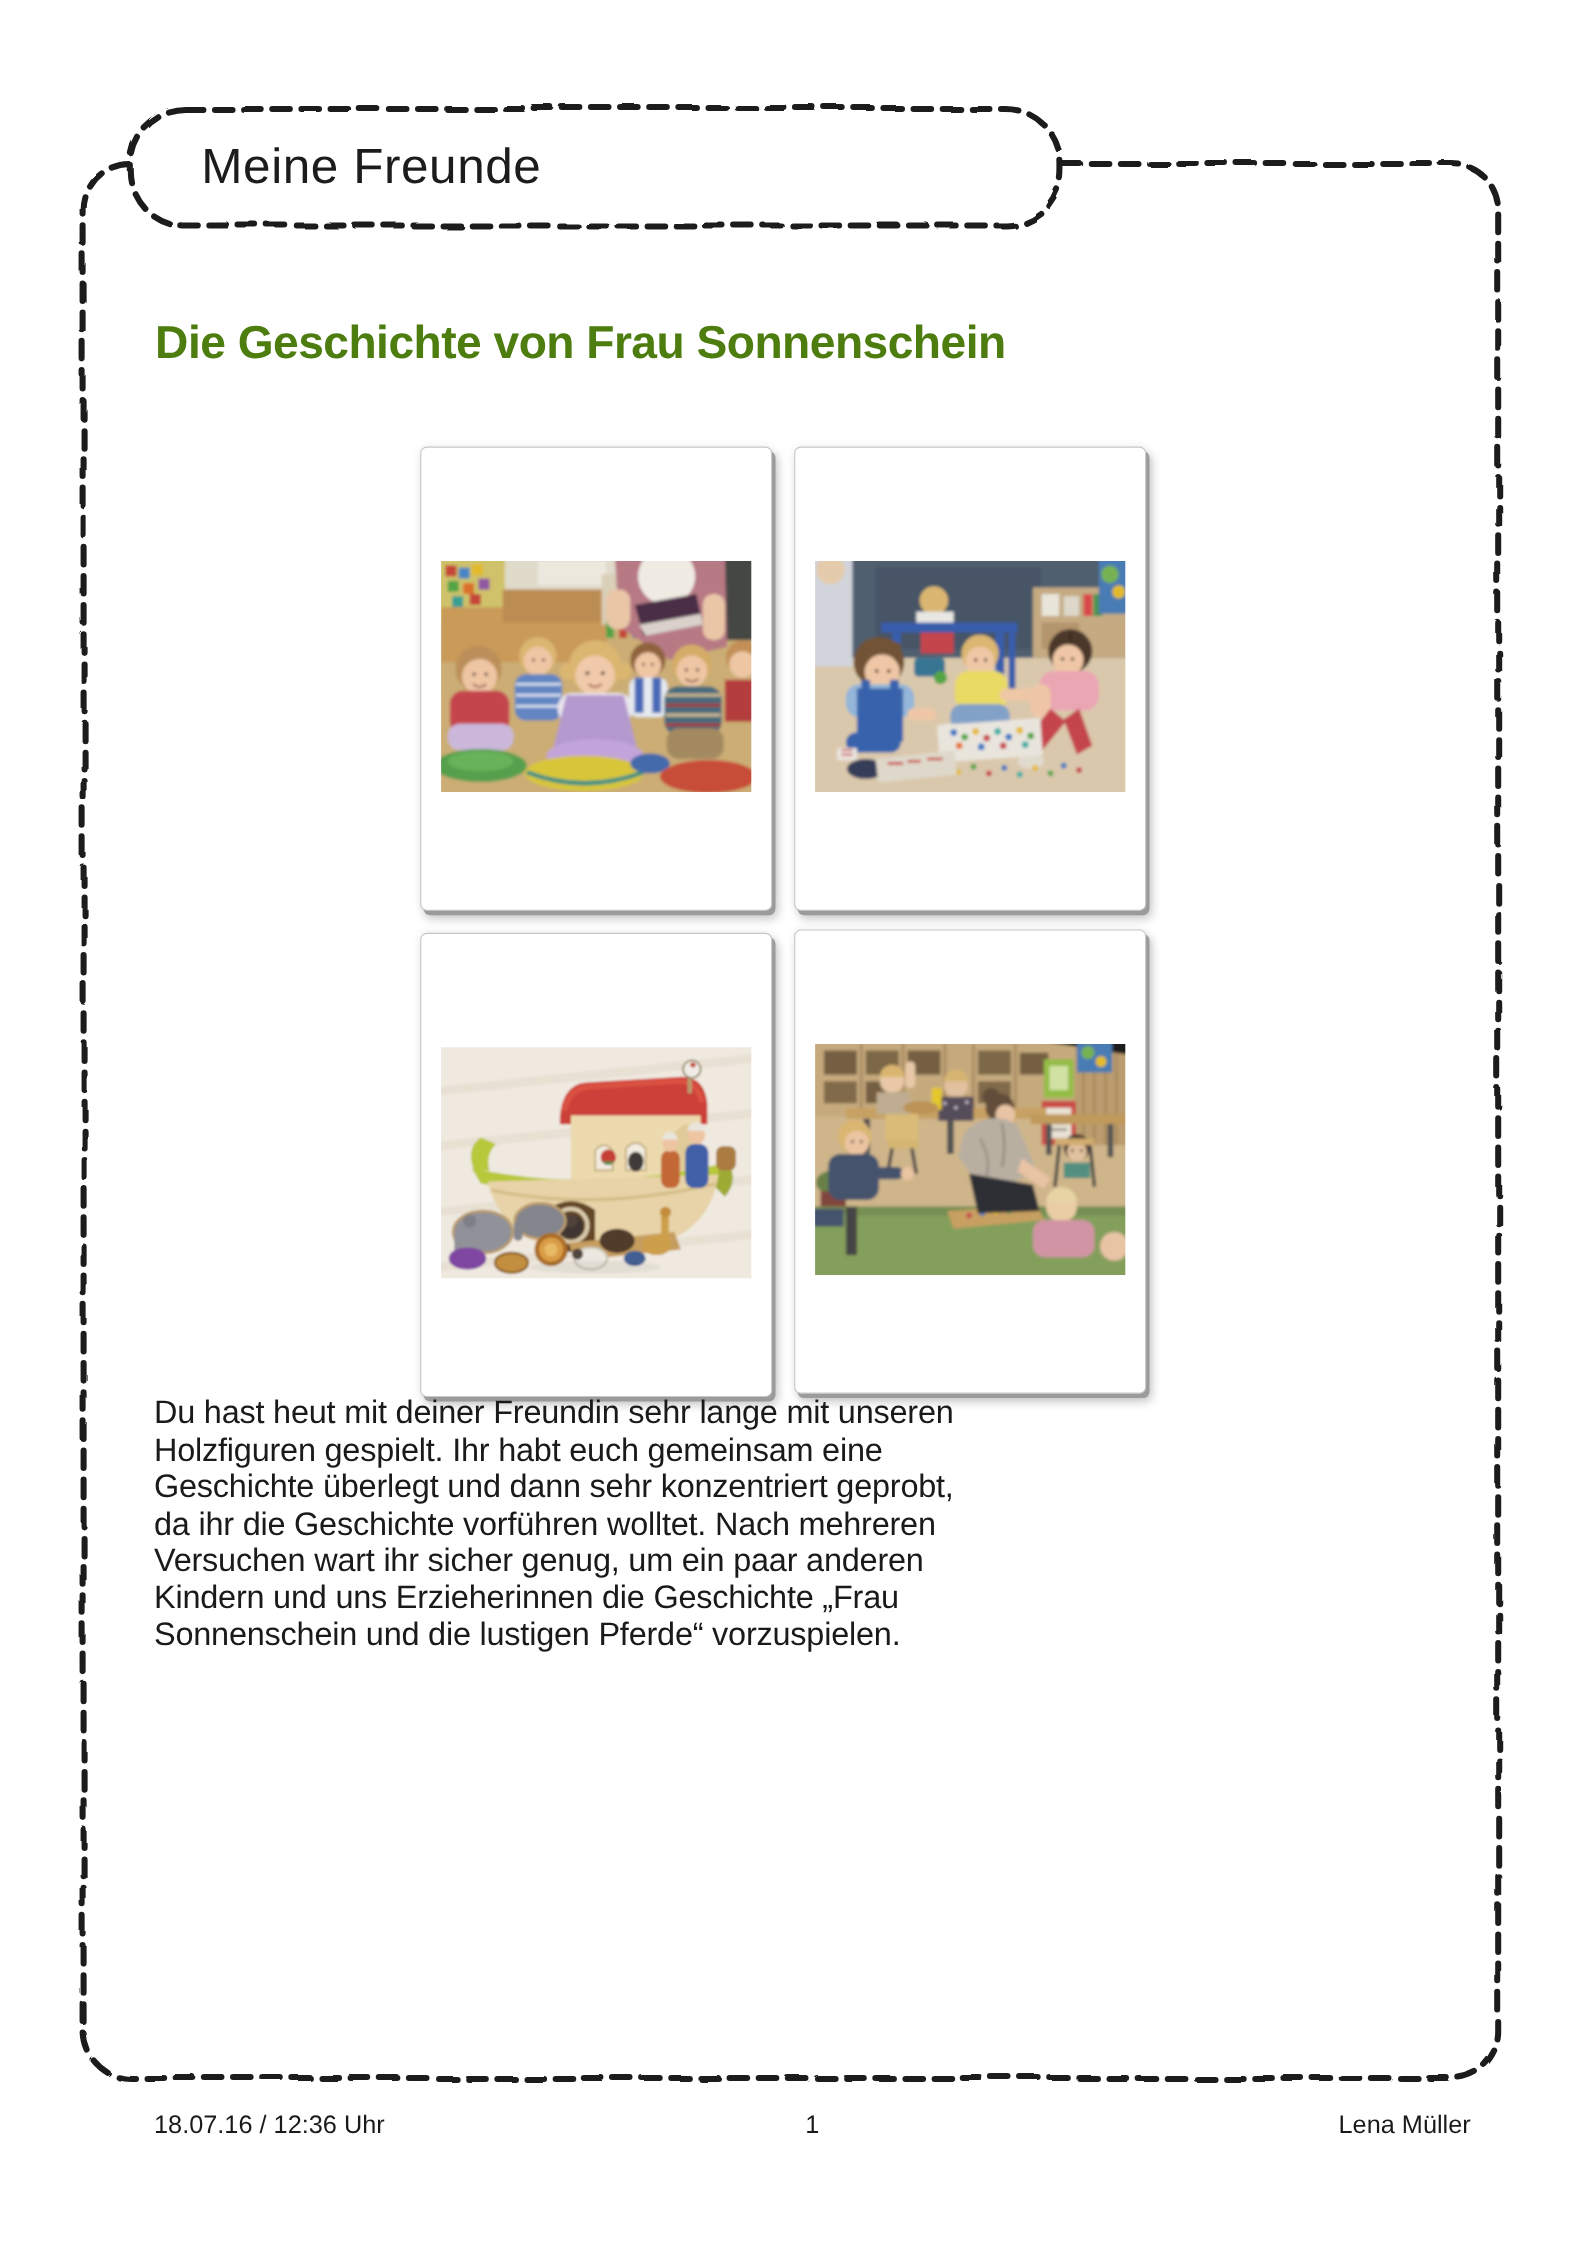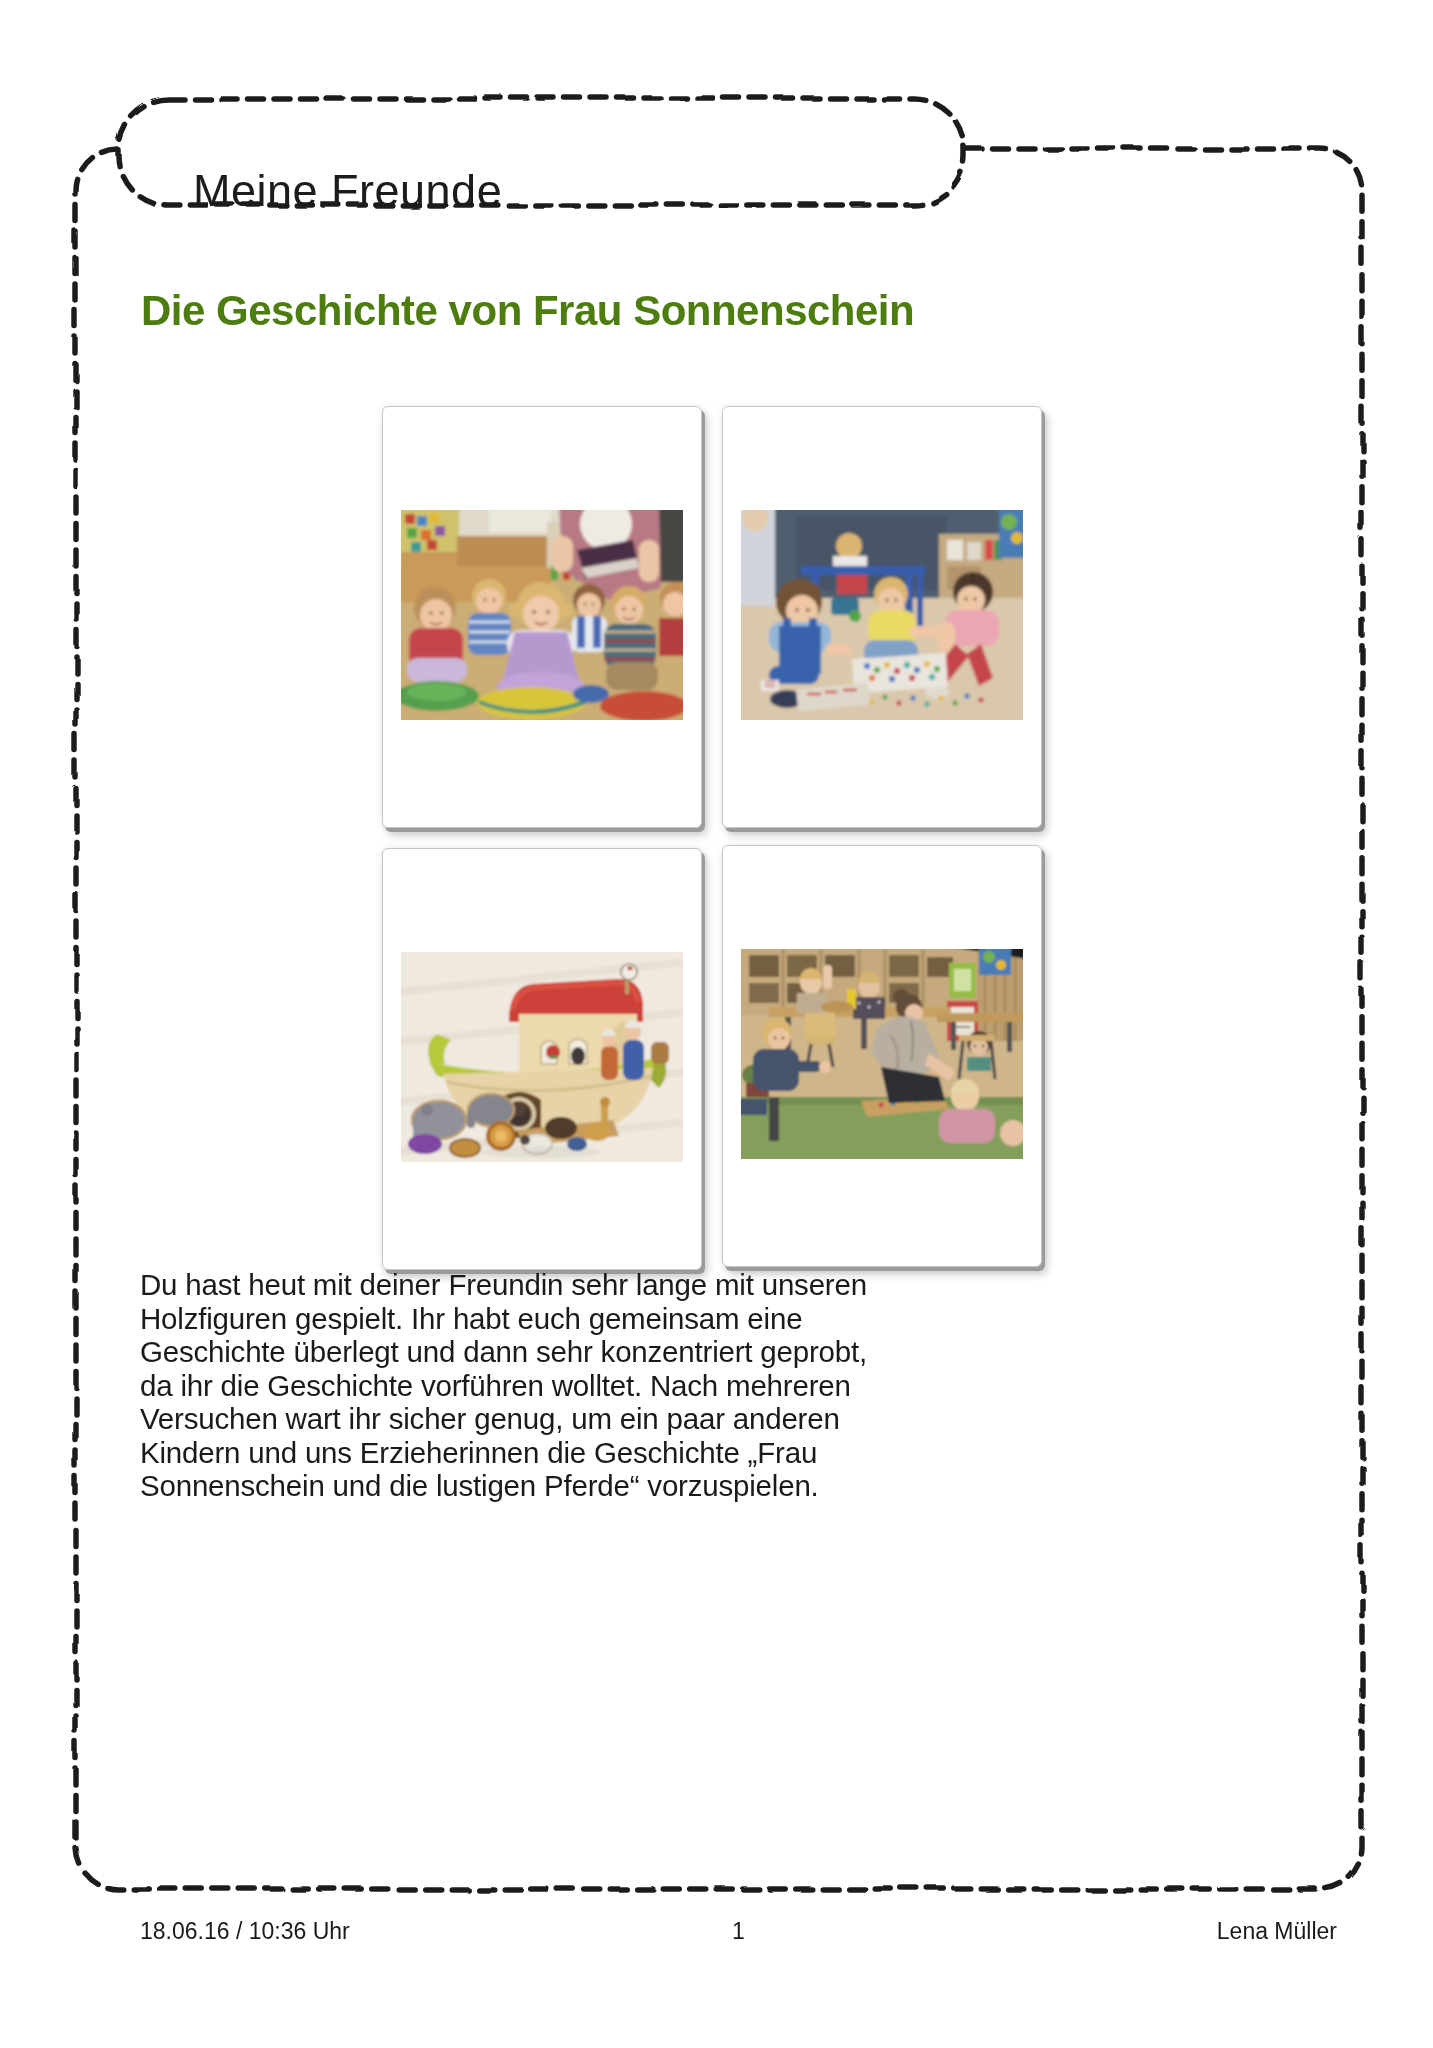--- a/index.html
+++ b/index.html
@@ -6,24 +6,23 @@
   .sheet{
     position:relative;
     width:1433px;height:2048px;
     background:#ffffff;
     overflow:hidden;
     font-family:"Liberation Sans", sans-serif;
     color:#1a1a1a;
   }
   .frame{position:absolute;left:0;top:0;}
   .tab-label{
-    position:absolute;left:193px;top:126px;
+    position:absolute;left:183px;top:126px;
     font-size:45px;line-height:1.1;letter-spacing:0.5px;
     color:#1c1c1c;
-    margin-top:40px;
   }
   .page-title{
     position:absolute;left:141px;top:287px;margin:0;
     font-size:42px;line-height:1.15;font-weight:700;letter-spacing:-0.5px;
     color:#4d7c0f;
   }
   .card{
     position:absolute;width:318px;height:420px;
     background:#ffffff;
     border:1px solid #c7c7c7;border-radius:6px;
@@ -448,18 +447,18 @@
 
   <p class="body-text">Du hast heut mit deiner Freundin sehr lange mit unseren
 Holzfiguren gespielt. Ihr habt euch gemeinsam eine
 Geschichte überlegt und dann sehr konzentriert geprobt,
 da ihr die Geschichte vorführen wolltet. Nach mehreren
 Versuchen wart ihr sicher genug, um ein paar anderen
 Kindern und uns Erzieherinnen die Geschichte „Frau
 Sonnenschein und die lustigen Pferde“ vorzuspielen.</p>
 
   <div class="footer">
-    <span class="f-left">18.06.16 / 10:36 Uhr</span>
+    <span class="f-left">18.07.16 / 12:36 Uhr</span>
     <span class="f-center">1</span>
     <span class="f-right">Lena Müller</span>
   </div>
 
 </div>
 
 </body></html>

